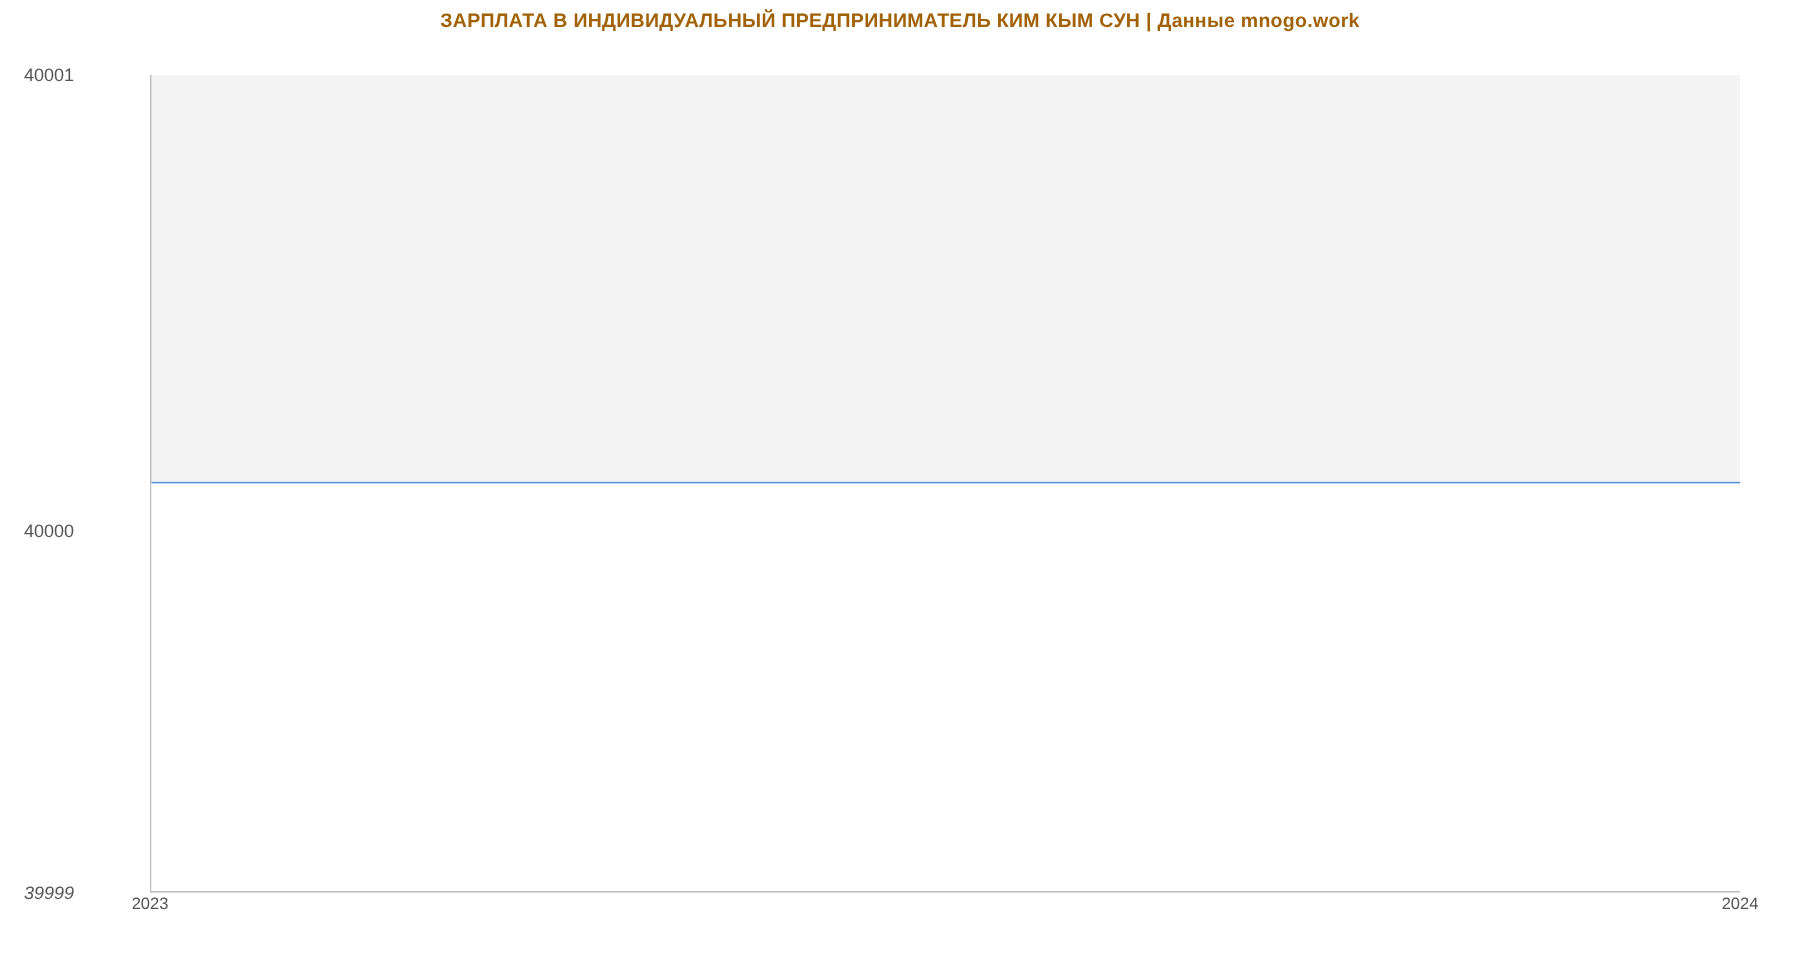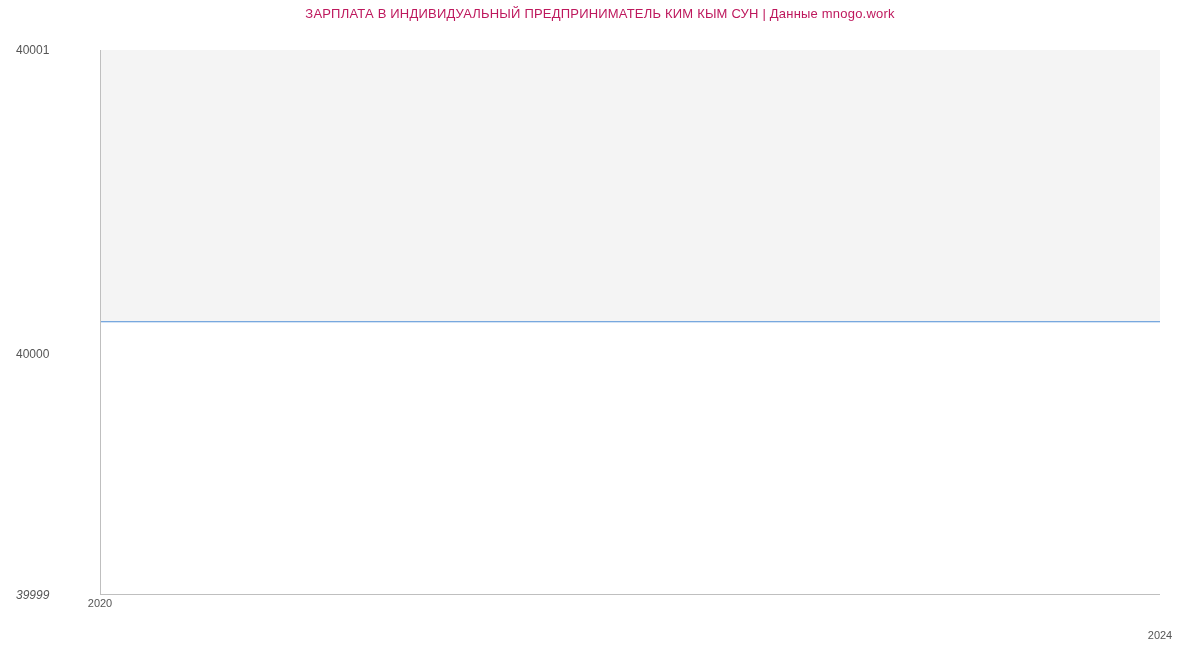--- a/index.html
+++ b/index.html
@@ -16,23 +16,23 @@
     width: 1200px;
     height: 650px;
   }
   .title {
     position: absolute;
     top: 6px;
     left: 0;
     width: 100%;
     text-align: center;
     font-size: 13px;
-    font-weight: 400;
+    font-weight: 700;
     letter-spacing: 0.2px;
-    color: #be185d;
+    color: #a16207;
   }
   .plot {
     position: absolute;
     left: 100px;
     top: 50px;
     width: 1060px;
     height: 545px;
     background: #f4f4f4;
     border-left: 1px solid #bfbfbf;
     border-bottom: 1px solid #bfbfbf;
@@ -79,15 +79,15 @@
 
   <div class="plot">
     <div class="lower-mask"></div>
     <div class="line"></div>
   </div>
 
   <div class="y-tick" style="top:50px;">40001</div>
   <div class="y-tick" style="top:322px;margin-top:32px;">40000</div>
   <div class="y-tick" style="top:595px;font-style:italic;">39999</div>
 
-  <div class="x-tick" style="left:100px;">2020</div>
-  <div class="x-tick" style="left:1160px;margin-top:32px;">2024</div>
+  <div class="x-tick" style="left:100px;">2023</div>
+  <div class="x-tick" style="left:1160px;">2024</div>
 </div>
 
 </body></html>

